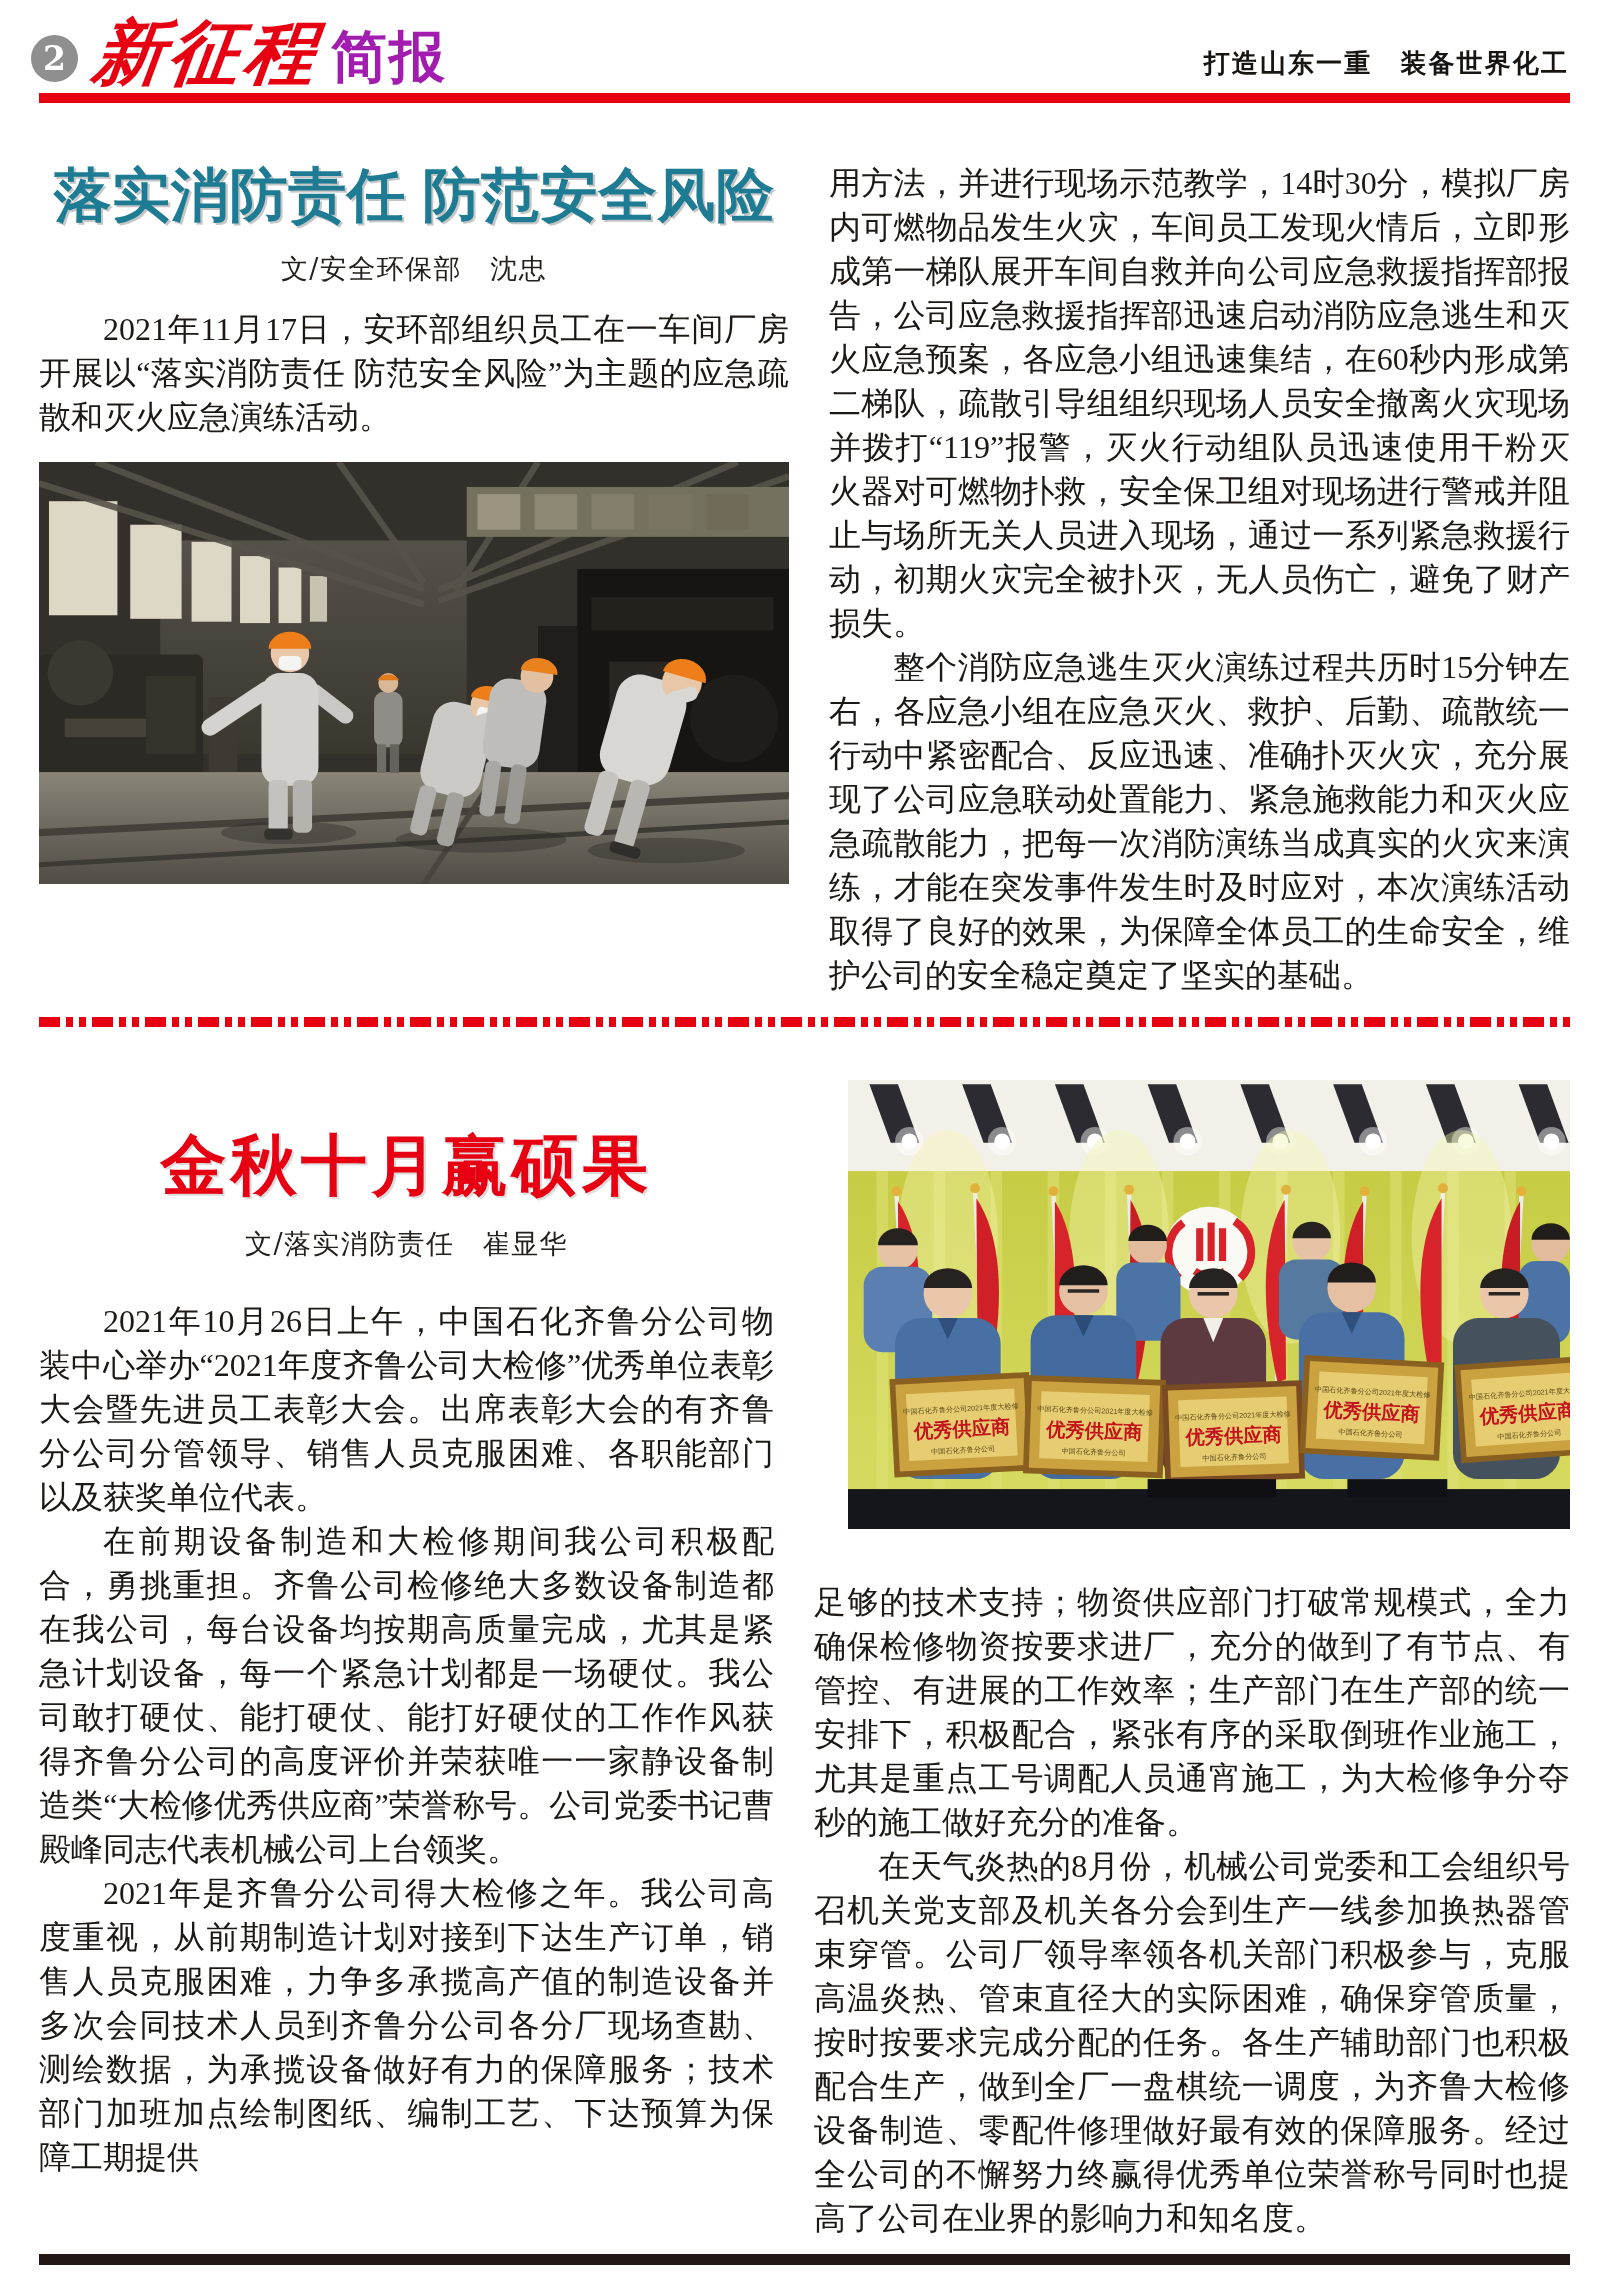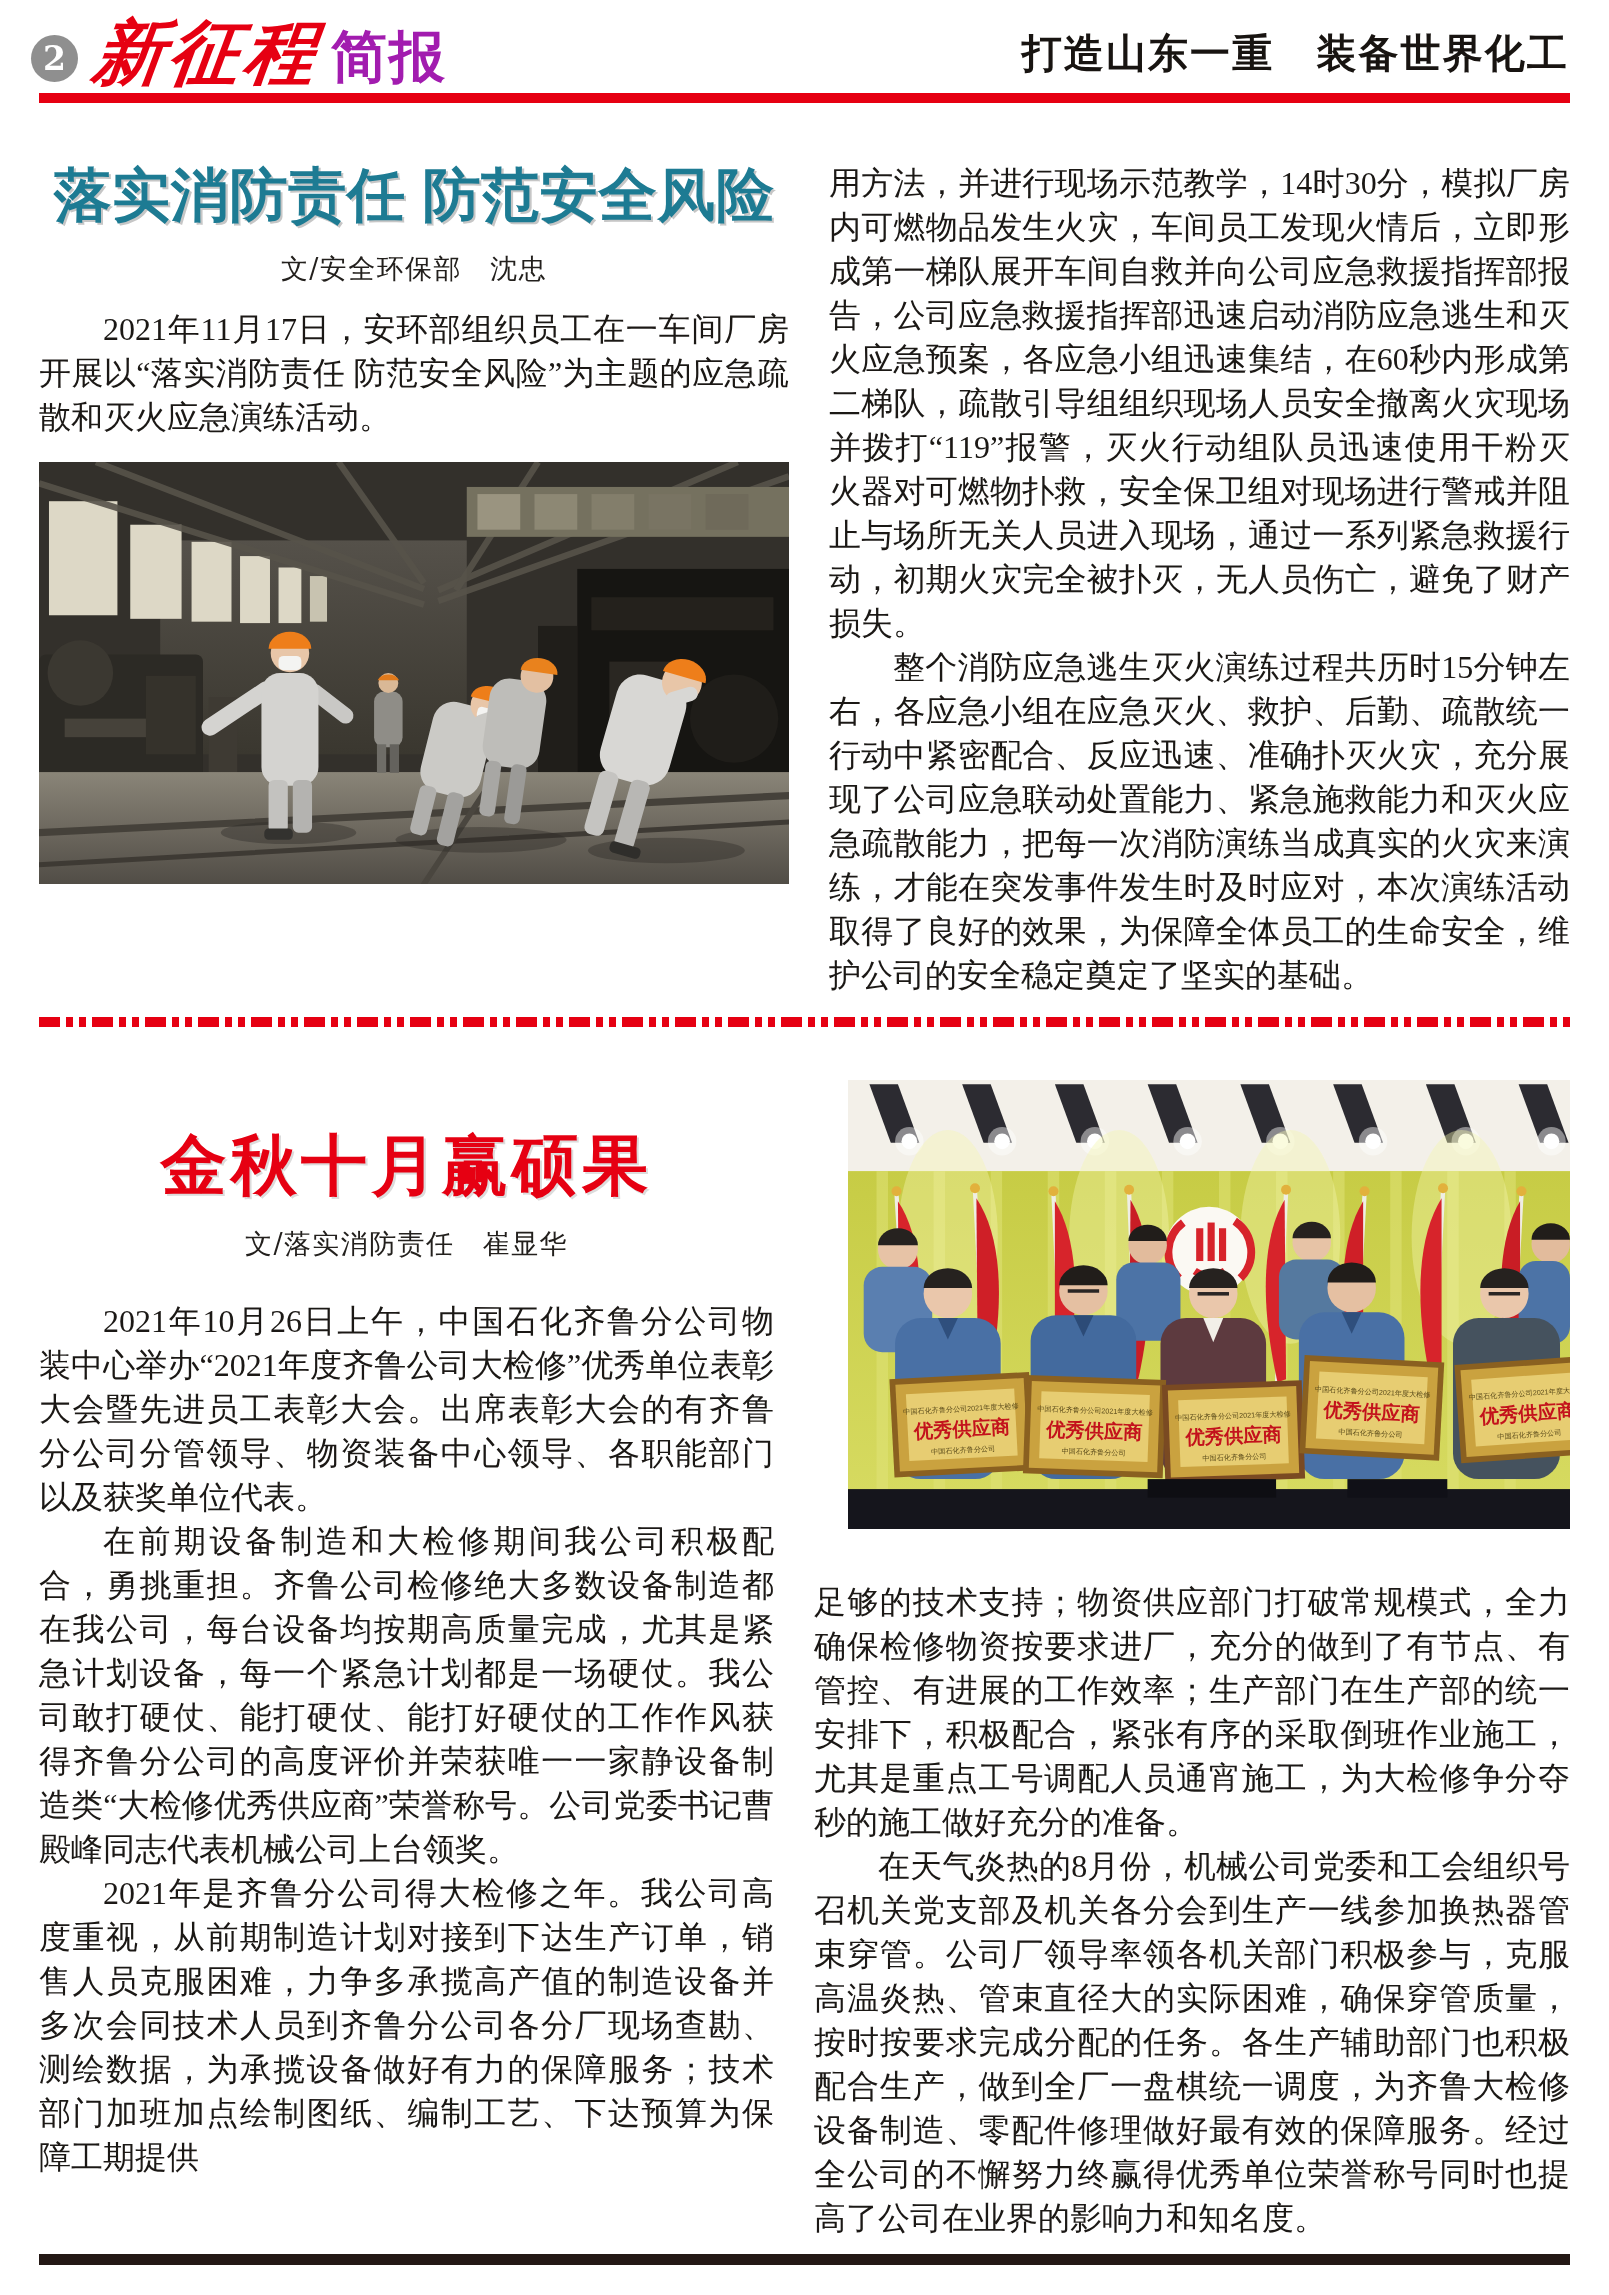--- a/index.html
+++ b/index.html
@@ -26,21 +26,21 @@
     font-size:71px;line-height:1.02;color:var(--accent);
     margin-left:15.7px;letter-spacing:4.3px;transform:skewX(-7deg);
   }
   .masthead-suffix{
     font-family:"Liberation Sans",sans-serif;font-weight:900;
     font-size:56px;line-height:1;color:#a21caf;margin-left:11.4px;letter-spacing:2.1px;
     padding-bottom:2.9px;
   }
   .slogan{
     margin-left:auto;font-family:"Liberation Sans",sans-serif;font-weight:900;
-    font-size:40px;color:#181411;letter-spacing:2.1px;padding-bottom:7.1px;white-space:nowrap;
+    font-size:26px;color:#181411;letter-spacing:2.1px;padding-bottom:7.1px;white-space:nowrap;
   }
   .rule-red{position:absolute;top:93px;left:39px;width:1531px;height:10px;background:var(--accent);}
   
   .cols{position:absolute;left:39px;width:1531px;display:flex;gap:40px;}
   .cols.top{top:121px;}
   .cols.bottom{top:1063px;}
   .col-l{width:750px;}
   .col-r{width:756px;}
   
   .title1{
@@ -225,21 +225,21 @@
     </div>
   </div>
 
   <div class="divider-dashed"></div>
 
   <div class="cols bottom">
     <div class="col-l">
       <div class="title2">金秋十月赢硕果</div>
       <div class="byline a2">文/落实消防责任　崔显华</div>
       <div class="copy a2">
-        <p>2021年10月26日上午，中国石化齐鲁分公司物装中心举办“2021年度齐鲁公司大检修”优秀单位表彰大会暨先进员工表彰大会。出席表彰大会的有齐鲁分公司分管领导、物资装备中心领导、各职能部门以及获奖单位代表。</p>
+        <p>2021年10月26日上午，中国石化齐鲁分公司物装中心举办“2021年度齐鲁公司大检修”优秀单位表彰大会暨先进员工表彰大会。出席表彰大会的有齐鲁分公司分管领导、销售人员克服困难、各职能部门以及获奖单位代表。</p>
         <p>在前期设备制造和大检修期间我公司积极配合，勇挑重担。齐鲁公司检修绝大多数设备制造都在我公司，每台设备均按期高质量完成，尤其是紧急计划设备，每一个紧急计划都是一场硬仗。我公司敢打硬仗、能打硬仗、能打好硬仗的工作作风获得齐鲁分公司的高度评价并荣获唯一一家静设备制造类“大检修优秀供应商”荣誉称号。公司党委书记曹殿峰同志代表机械公司上台领奖。</p>
         <p>2021年是齐鲁分公司得大检修之年。我公司高度重视，从前期制造计划对接到下达生产订单，销售人员克服困难，力争多承揽高产值的制造设备并多次会同技术人员到齐鲁分公司各分厂现场查勘、测绘数据，为承揽设备做好有力的保障服务；技术部门加班加点绘制图纸、编制工艺、下达预算为保障工期提供</p>
       </div>
     </div>
 
     <div class="col-r">
 
       <svg class="photo2" viewBox="0 0 1012 630" preserveAspectRatio="none">
         <defs>
           <linearGradient id="curtainG" x1="0" y1="0" x2="0" y2="1">

